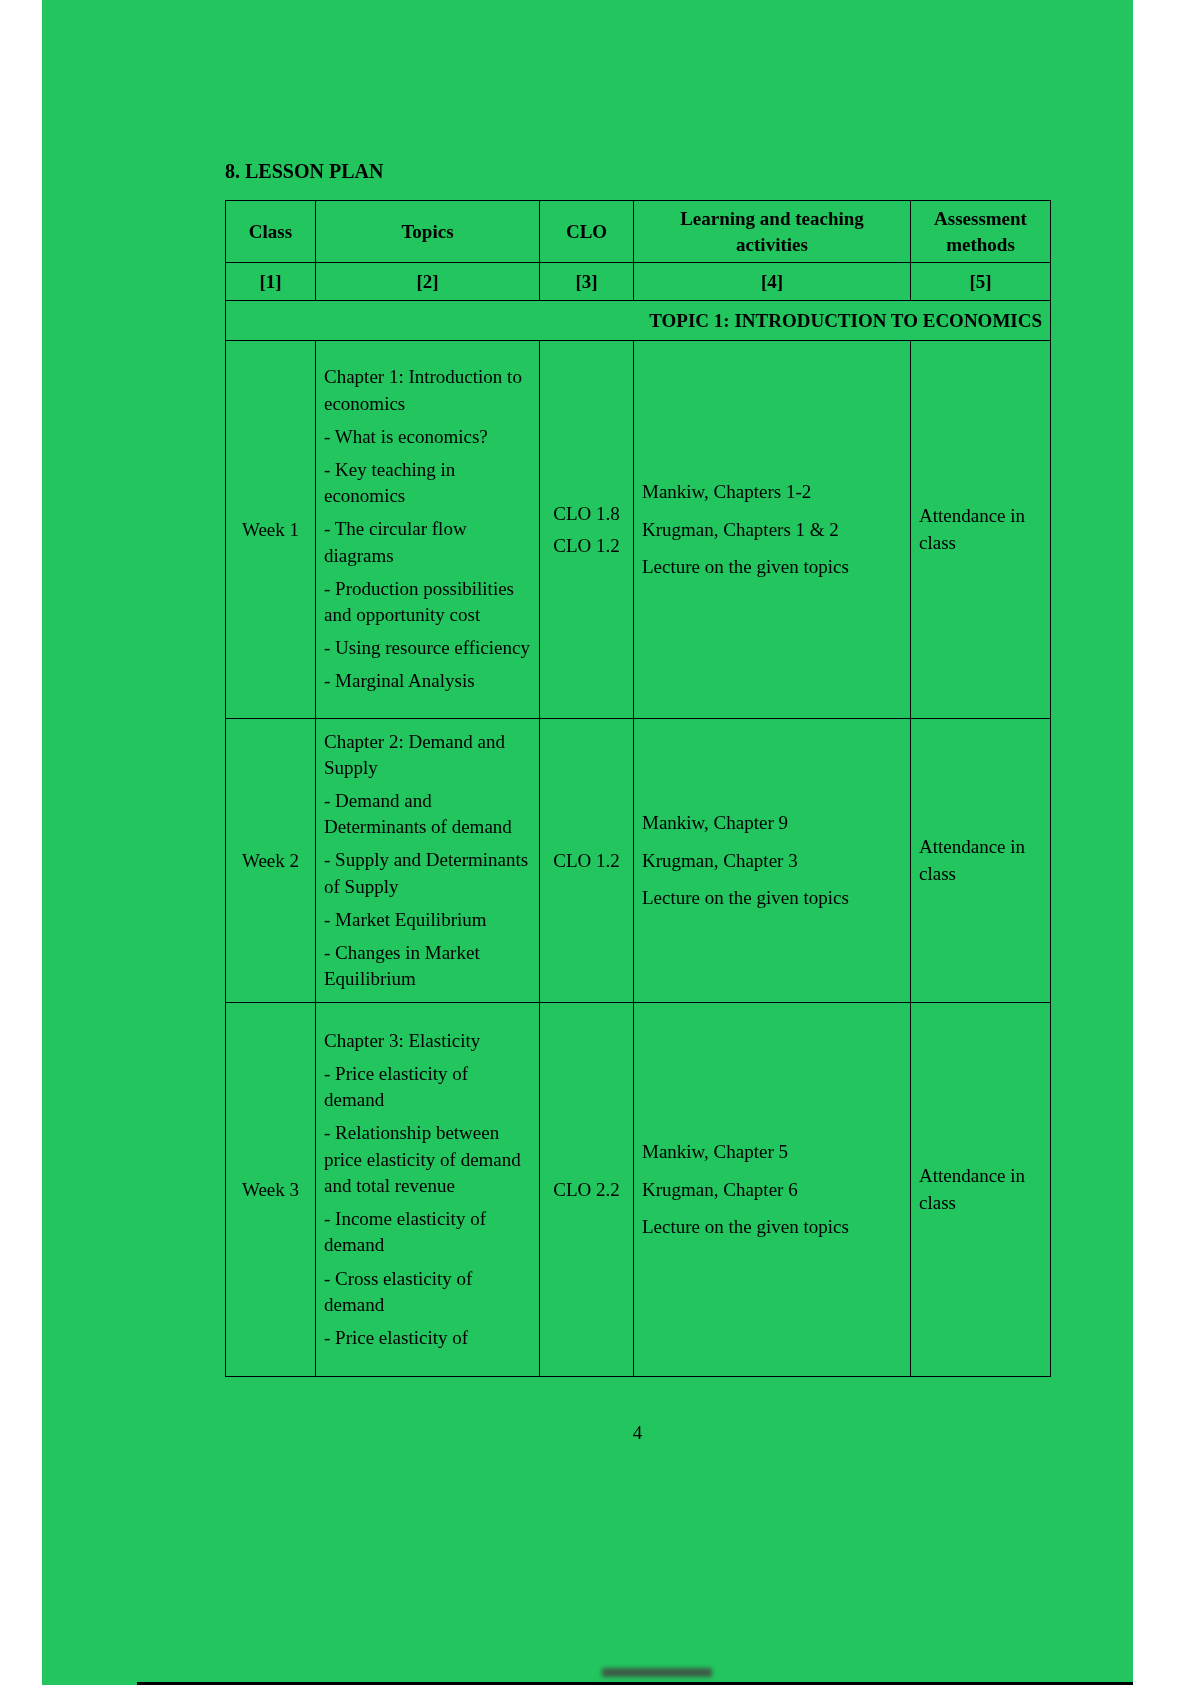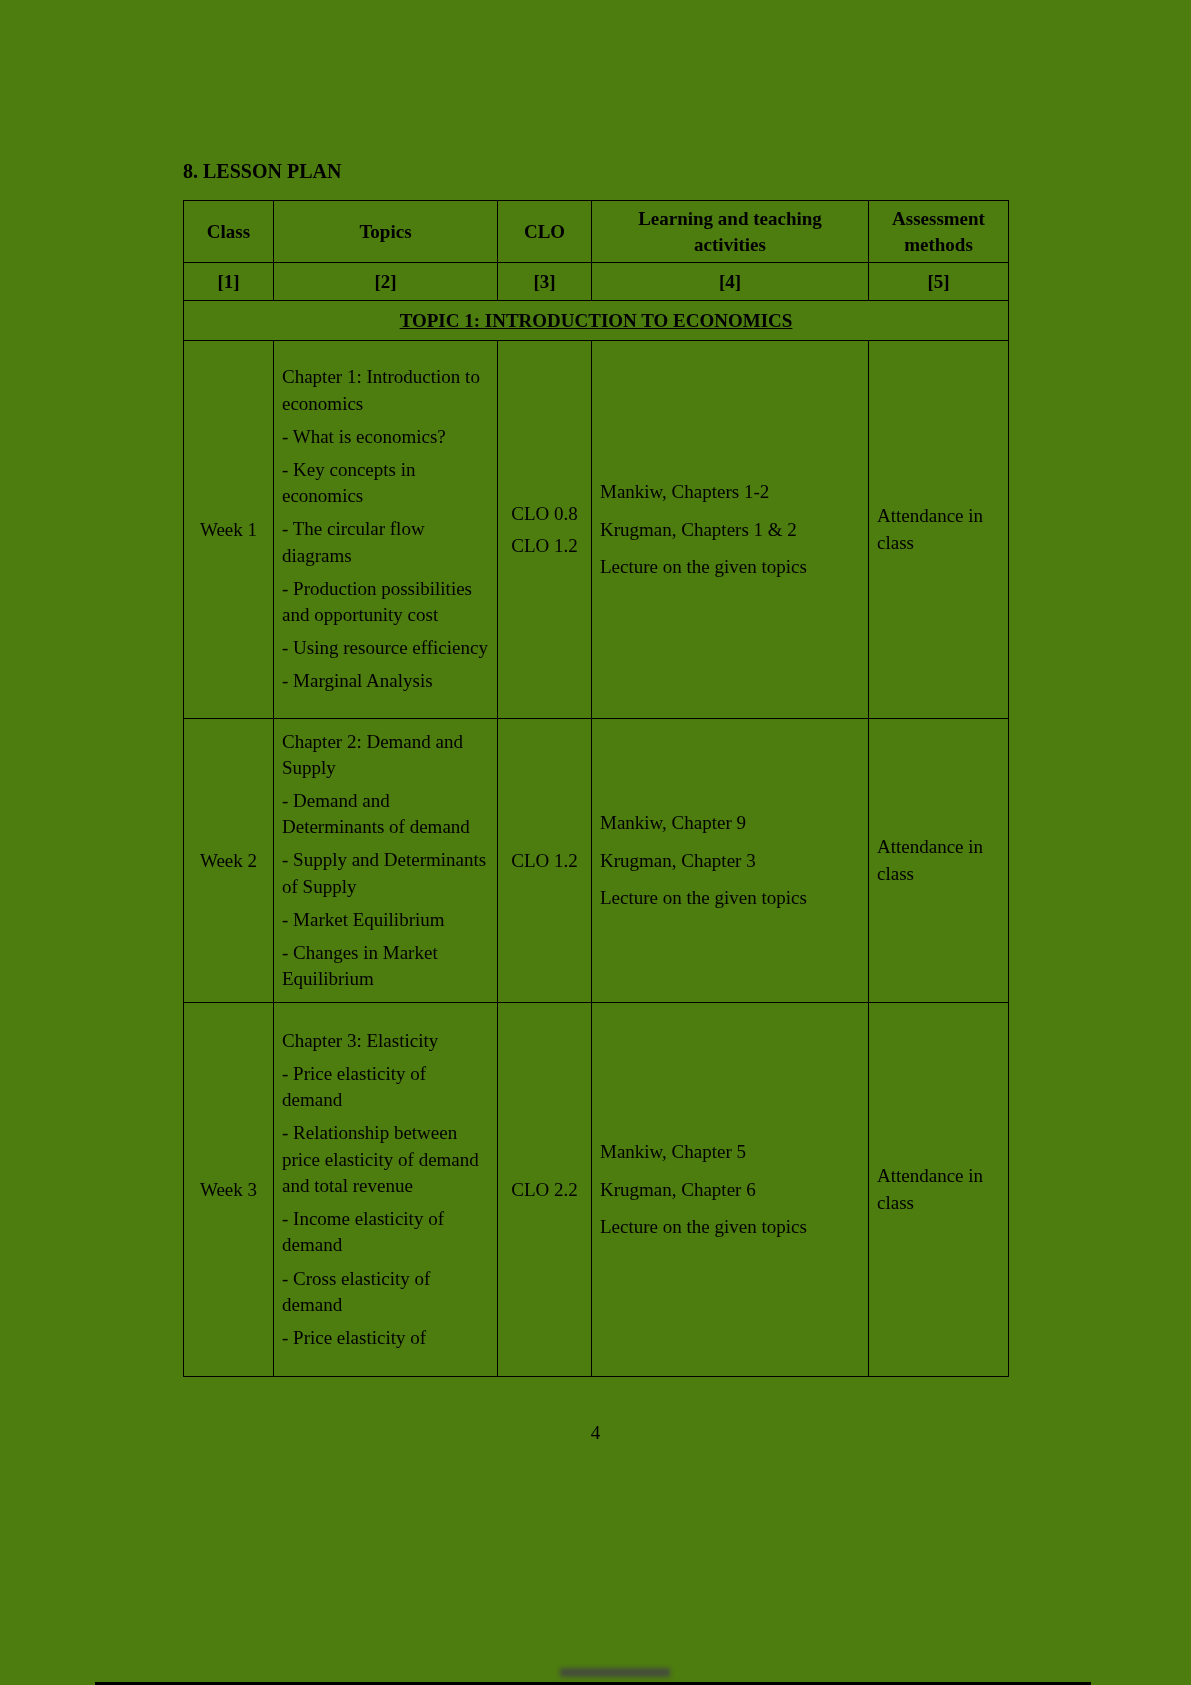--- a/index.html
+++ b/index.html
@@ -1,23 +1,24 @@
 <!DOCTYPE html>
 <html><head>
 <meta charset="utf-8">
 <style>
   html, body { margin: 0; padding: 0; background: #ffffff; }
   .page {
     position: relative;
-    width: 1191px;
+    width: 1091px;
     height: 1685px;
-    background: #4d7c0f;
+    background: #22c55e;
     font-family: "Liberation Serif", serif;
     color: #000000;
     overflow: hidden;
+    margin-left: 42px;
   }
   .doc-heading {
     position: absolute;
     left: 183px;
     top: 160px;
     margin: 0;
     font-size: 20px;
     font-weight: bold;
   }
   table.lesson-table {
@@ -42,23 +43,22 @@
     line-height: 1.35;
   }
   tr.index-row { height: 38px; }
   tr.index-row td {
     font-weight: bold;
     text-align: center;
   }
   tr.topic-row { height: 40px; }
   tr.topic-row td {
     font-weight: bold;
-    text-align: center;
+    text-align: right;
     padding-left: 8px;
-    text-decoration: underline;
   }
   tr.week-row-1 { height: 378px; }
   tr.week-row-2 { height: 284px; }
   tr.week-row-3 { height: 374px; }
   td.c-class  { text-align: center; vertical-align: middle; }
   td.c-topics { text-align: left; vertical-align: top; padding-top: 8px; }
   td.c-clo    { text-align: center; vertical-align: middle; }
   td.c-act    { text-align: left; vertical-align: middle; }
   td.c-assess { text-align: left; vertical-align: middle; }
   td.c-topics p {
@@ -139,28 +139,28 @@
 
     <tr class="topic-row">
       <td colspan="5">TOPIC 1: INTRODUCTION TO ECONOMICS</td>
     </tr>
 
     <tr class="week-row-1">
       <td class="c-class">Week 1</td>
       <td class="c-topics">
         <p>Chapter 1: Introduction to economics</p>
         <p>- What is economics?</p>
-        <p>-  Key concepts in economics</p>
+        <p>-  Key teaching in economics</p>
         <p>- The circular flow diagrams</p>
         <p>-  Production possibilities and opportunity cost</p>
         <p>-  Using resource efficiency</p>
         <p>- Marginal Analysis</p>
       </td>
       <td class="c-clo">
-        <p>CLO 0.8</p>
+        <p>CLO 1.8</p>
         <p>CLO 1.2</p>
       </td>
       <td class="c-act">
         <p>Mankiw, Chapters 1-2</p>
         <p>Krugman, Chapters 1 &amp; 2</p>
         <p>Lecture on the given topics</p>
       </td>
       <td class="c-assess">Attendance in class</td>
     </tr>
 

